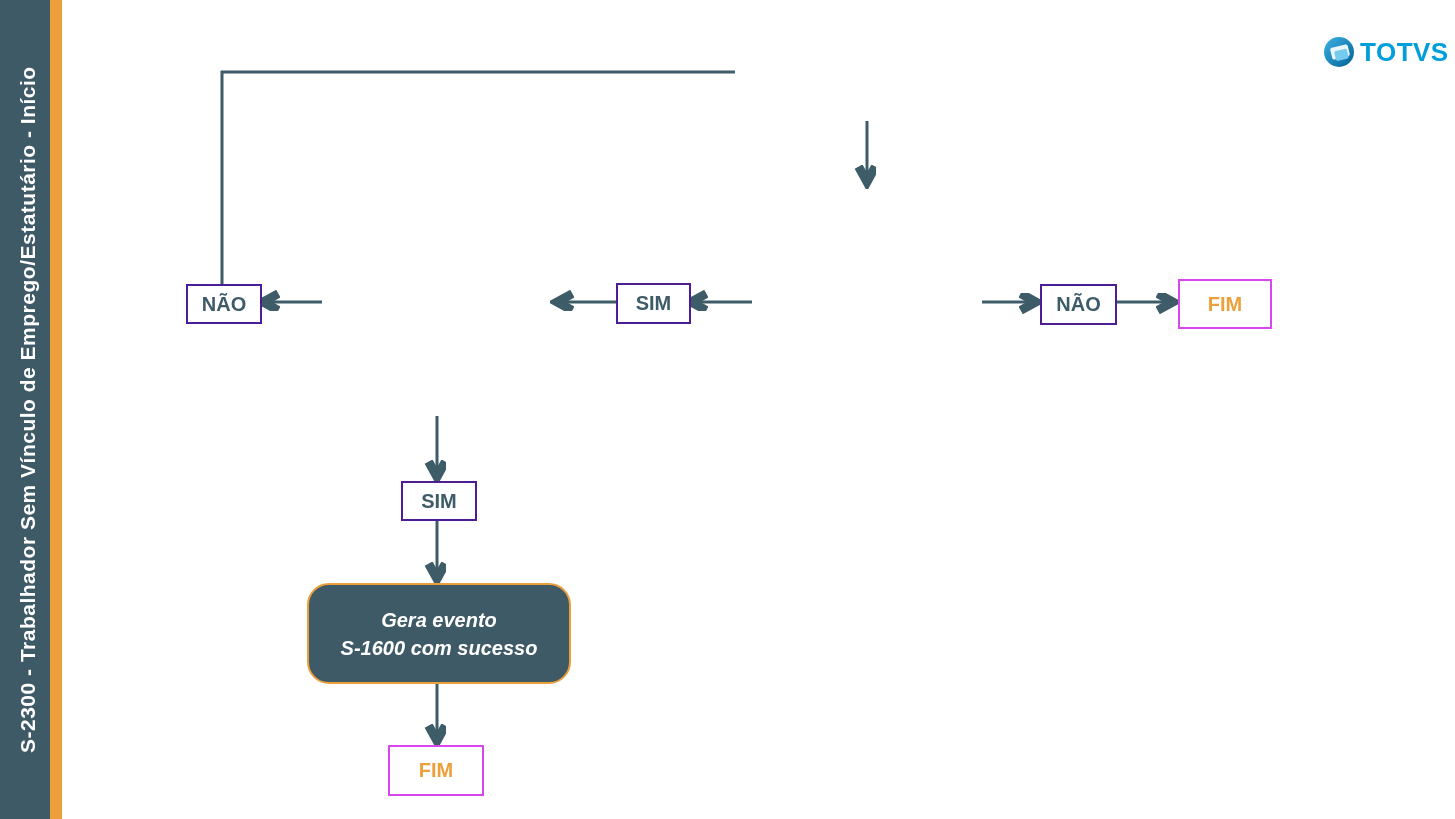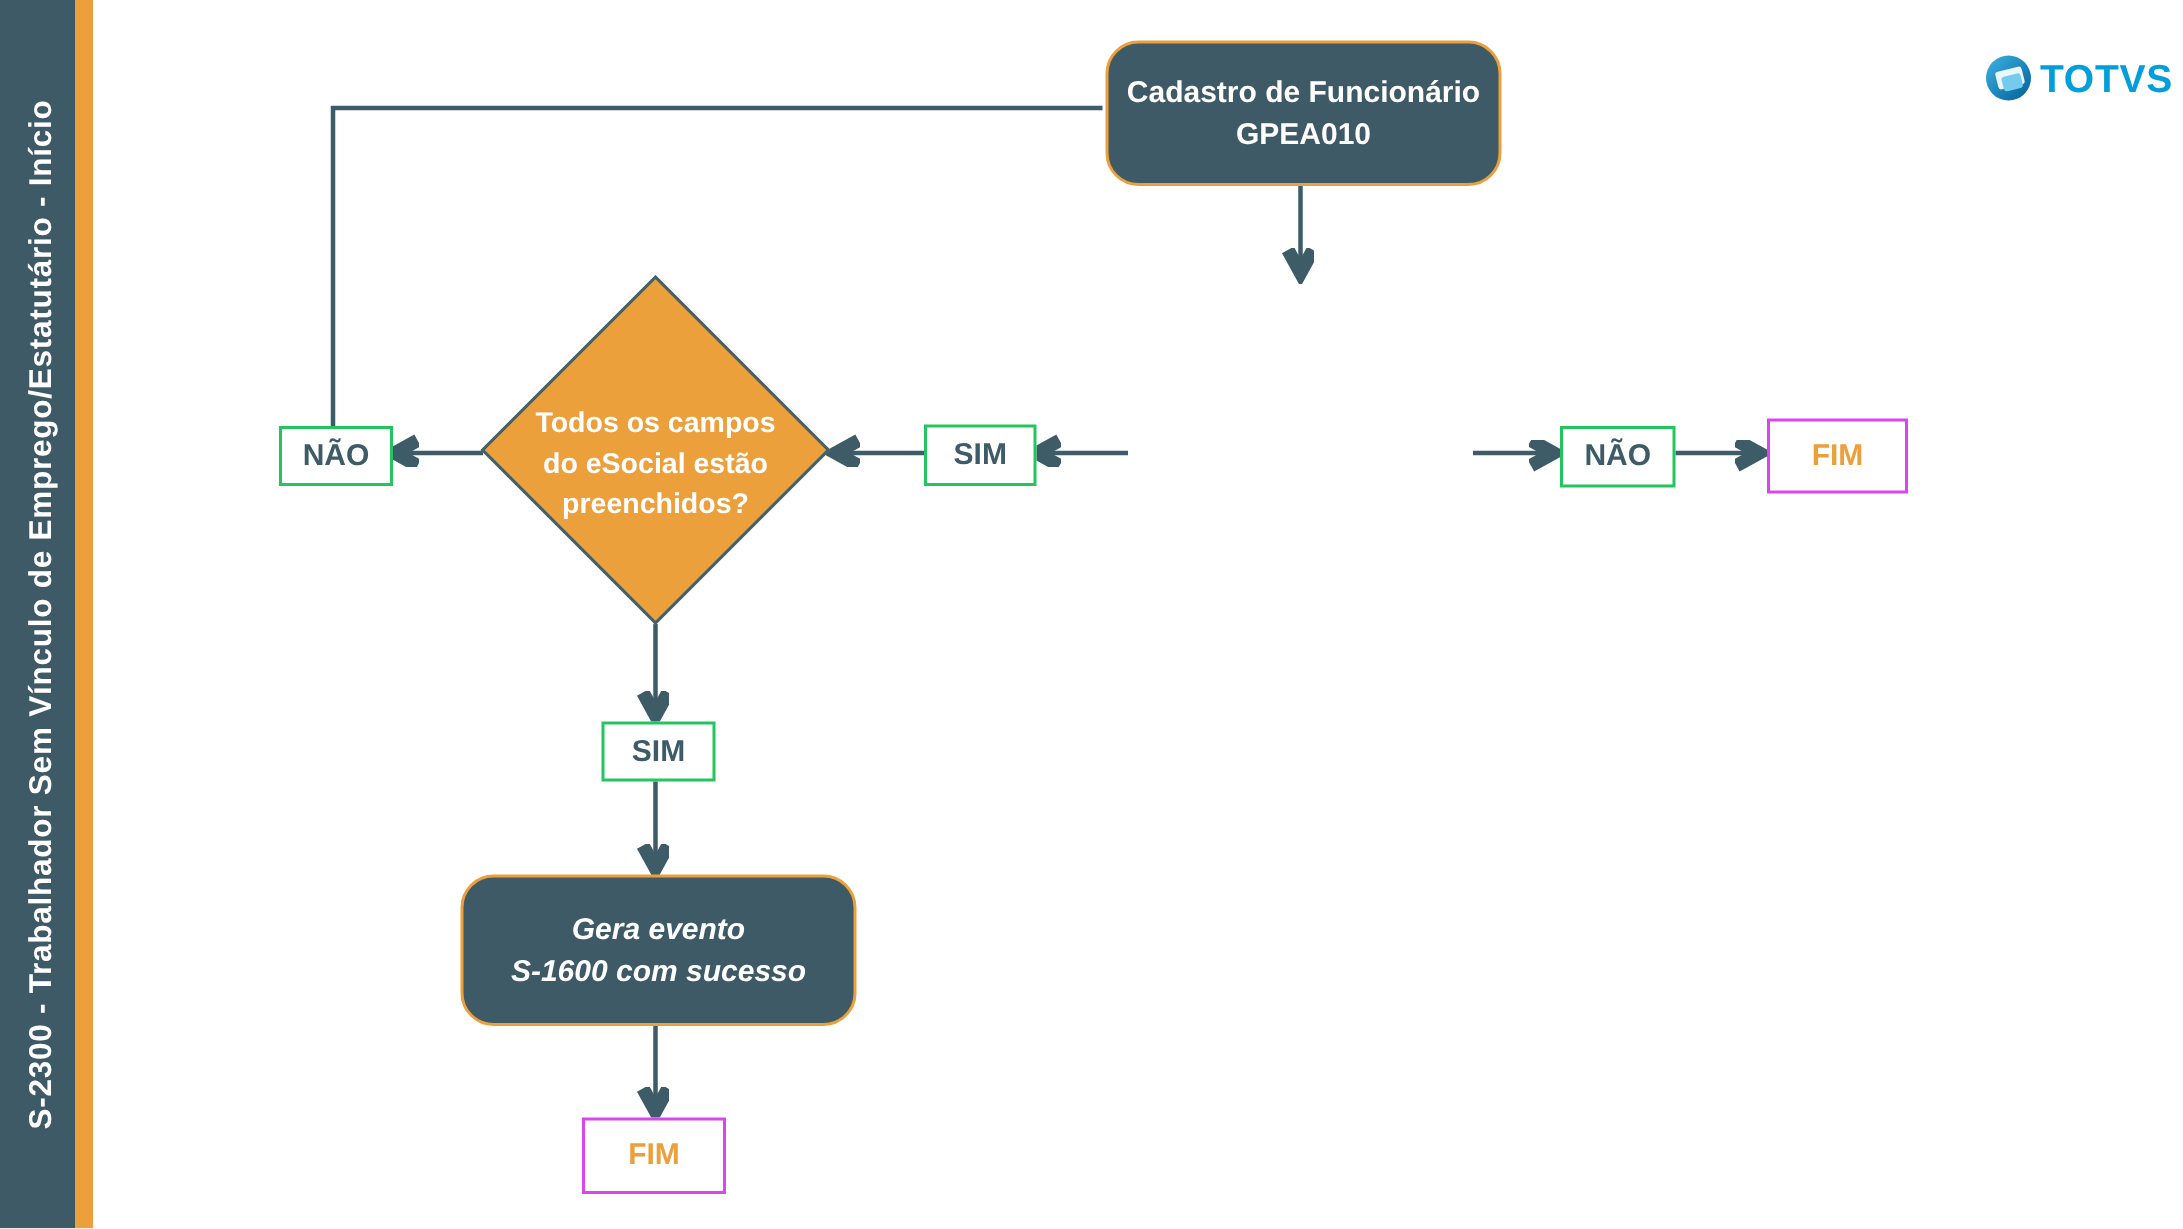--- a/index.html
+++ b/index.html
@@ -29,21 +29,21 @@
   .diamond .shape{
     position:absolute;left:50%;top:50%;width:161px;height:161px;
     transform:translate(-50%,-50%) rotate(45deg);
     background:#ECA03C;border:2px solid #41606C;
   }
   .diamond .dtext{
     position:absolute;inset:0;display:flex;flex-direction:column;align-items:center;justify-content:center;
     color:#fff;font-weight:bold;font-size:19px;line-height:27px;text-align:center;
   }
   .tag{
-    position:absolute;z-index:2;background:#fff;border:2px solid #22c55e;
+    position:absolute;z-index:2;background:#fff;border:2px solid #4c1d95;
     display:flex;align-items:center;justify-content:center;
     color:#3E5C68;font-weight:bold;font-size:20px;
   }
   .fim{
     position:absolute;z-index:2;background:#fff;border:2px solid #d946ef;
     display:flex;align-items:center;justify-content:center;
     color:#ECA03C;font-weight:bold;font-size:20px;
   }
   
   .logo{position:absolute;left:1318px;top:27px;z-index:2;}
@@ -68,34 +68,22 @@
     <path d="M1113,302 L1172,302" marker-end="url(#chev)"></path>
     <path d="M752,302 L692,302" marker-end="url(#chev)"></path>
     <path d="M616,302 L558,302" marker-end="url(#chev)"></path>
     <path d="M322,302 L264,302" marker-end="url(#chev)"></path>
     <path d="M222,284 L222,72 L735,72"></path>
     <path d="M437,416 L437,476" marker-end="url(#chev)"></path>
     <path d="M437,518 L437,578" marker-end="url(#chev)"></path>
     <path d="M437,681 L437,740" marker-end="url(#chev)"></path>
   </svg>
 
-  <div class="node" style="left:737px;top:27px;width:260px;height:93px;">
-    <span>Cadastro de Funcionário</span>
-    <span>GPEA010</span>
-  </div>
 
 
-  <div class="diamond" style="left:322px;top:185px;">
-    <div class="shape"></div>
-    <div class="dtext" style="transform:translateY(9px);">
-      <span>Todos os campos</span>
-      <span>do eSocial estão</span>
-      <span>preenchidos?</span>
-    </div>
-  </div>
 
   <div class="tag" style="left:186px;top:284px;width:72px;height:36px;">NÃO</div>
   <div class="tag" style="left:616px;top:283px;width:71px;height:37px;">SIM</div>
   <div class="tag" style="left:1040px;top:284px;width:73px;height:37px;">NÃO</div>
   <div class="tag" style="left:401px;top:481px;width:72px;height:36px;">SIM</div>
 
   <div class="fim" style="left:1178px;top:279px;width:90px;height:46px;">FIM</div>
   <div class="fim" style="left:388px;top:745px;width:92px;height:47px;">FIM</div>
 
   <div class="node" style="left:307px;top:583px;width:260px;height:97px;font-style:italic;">

